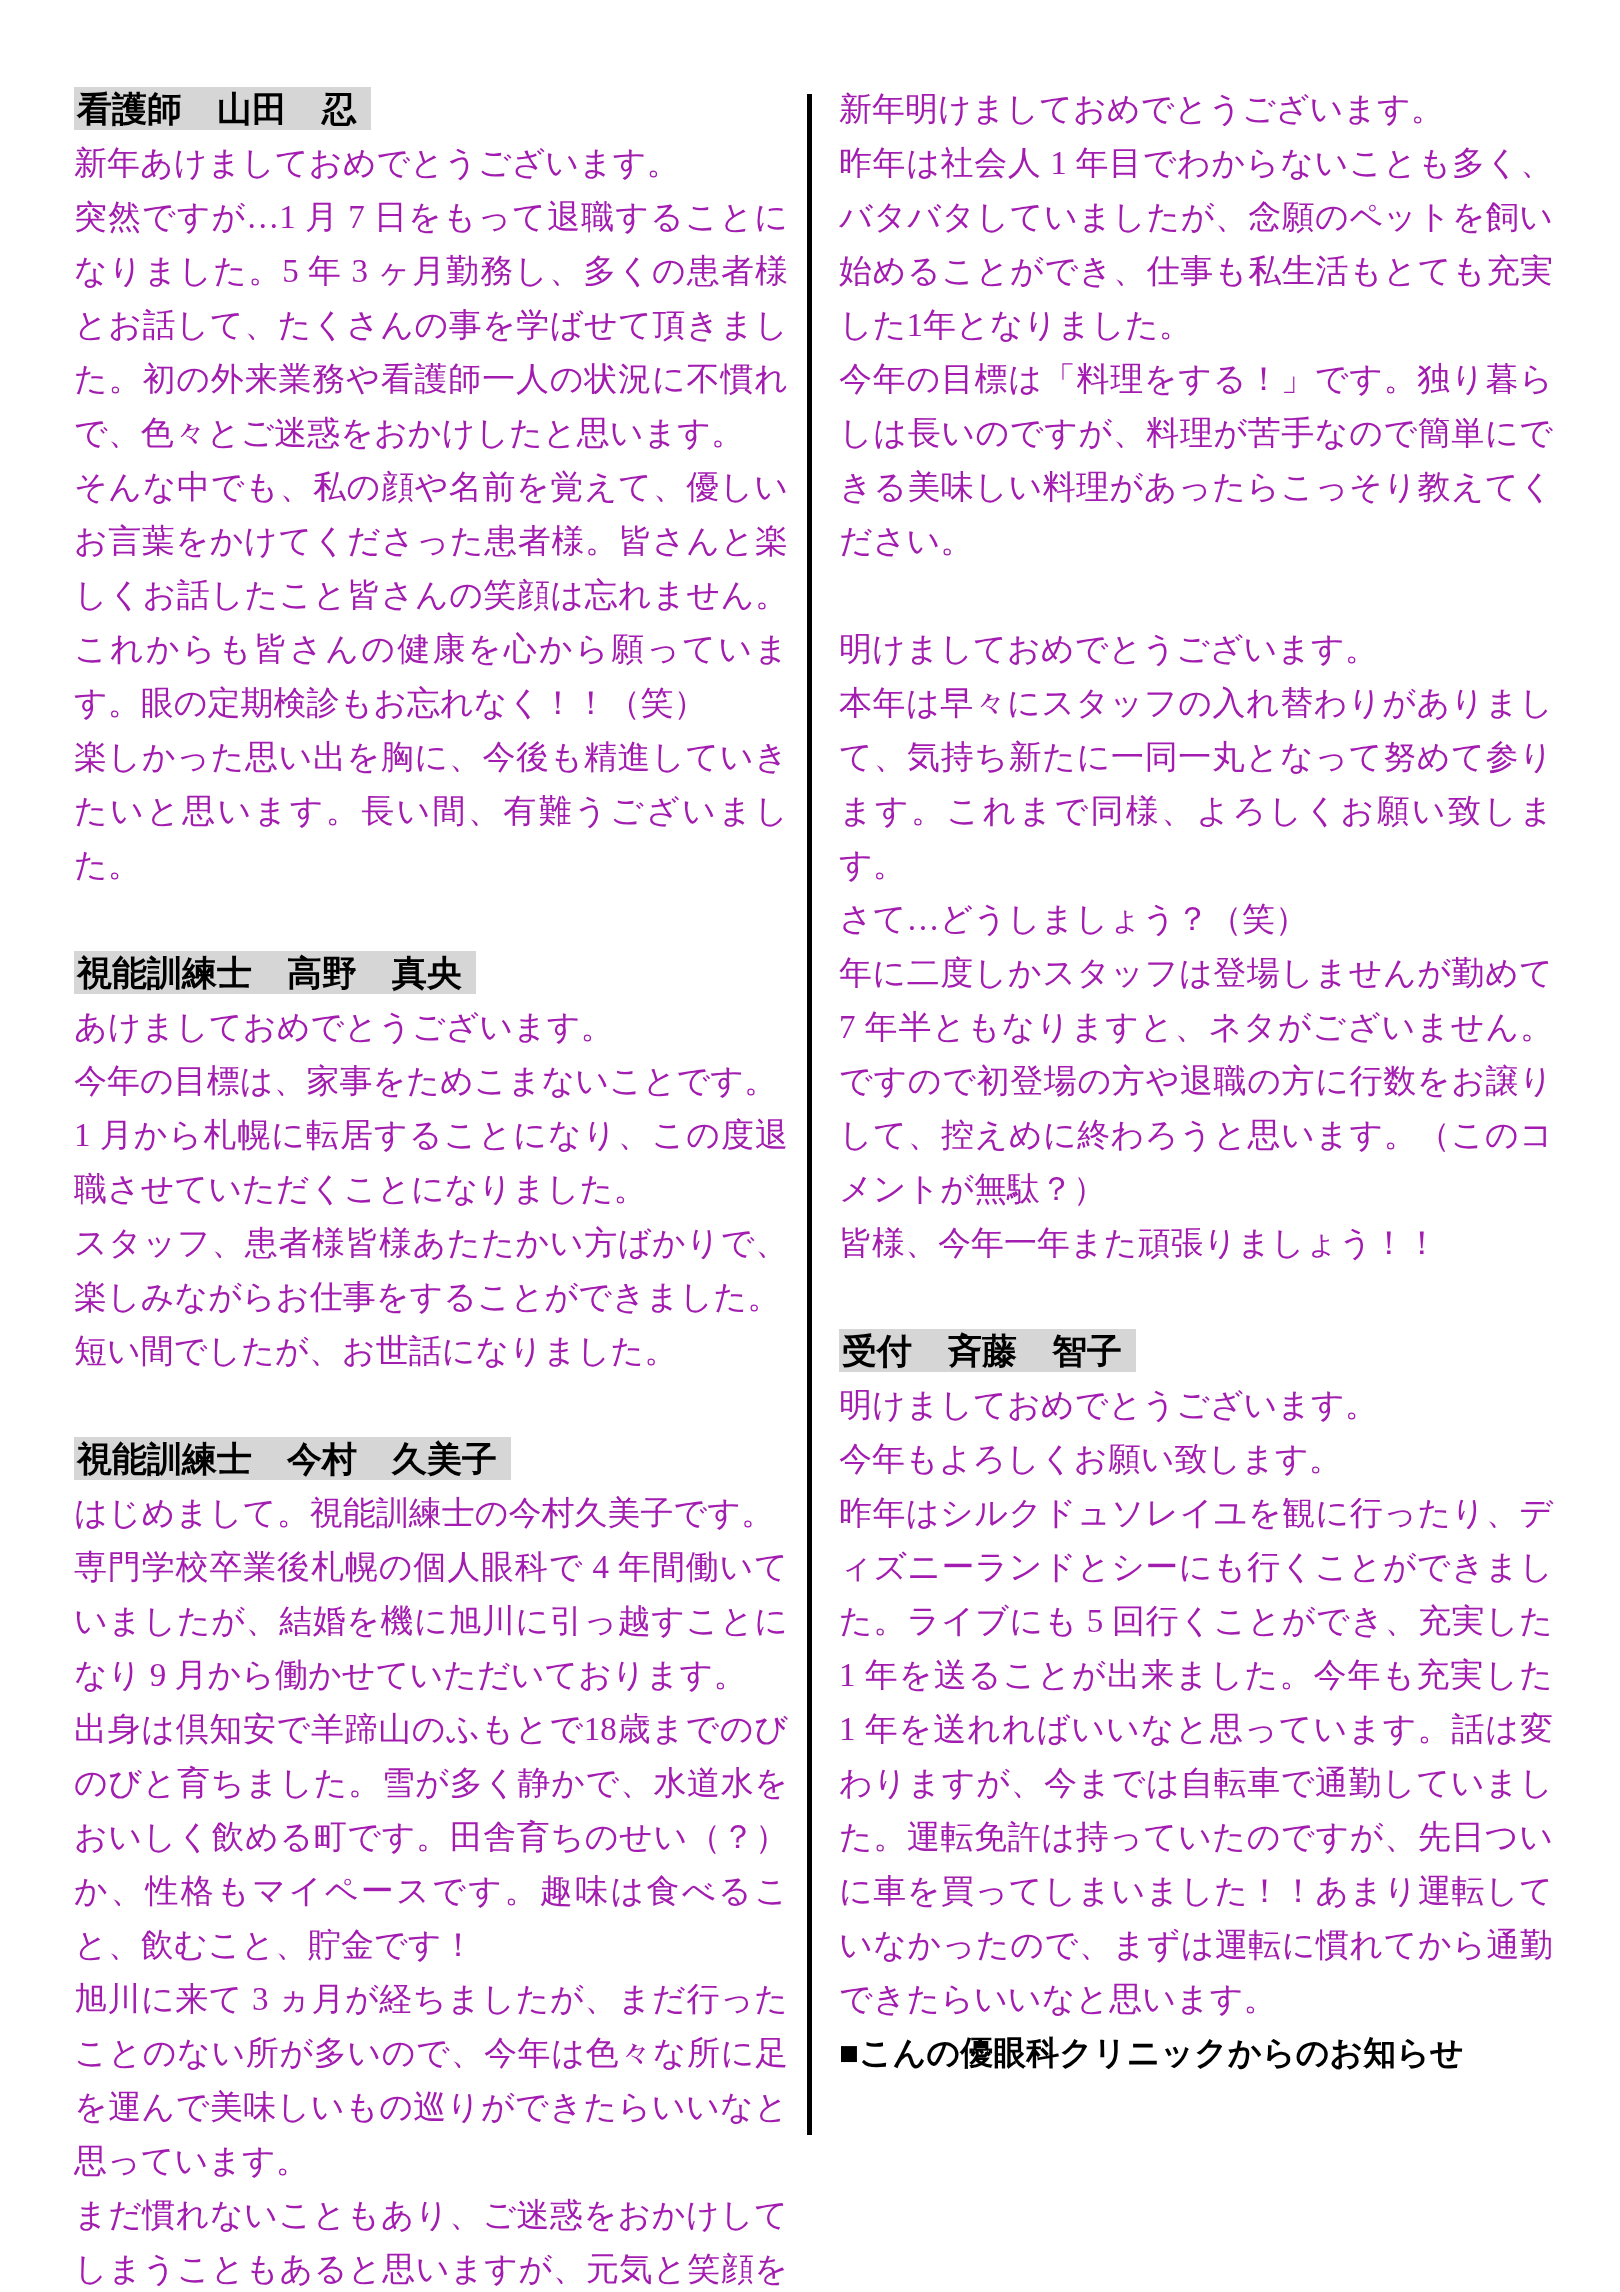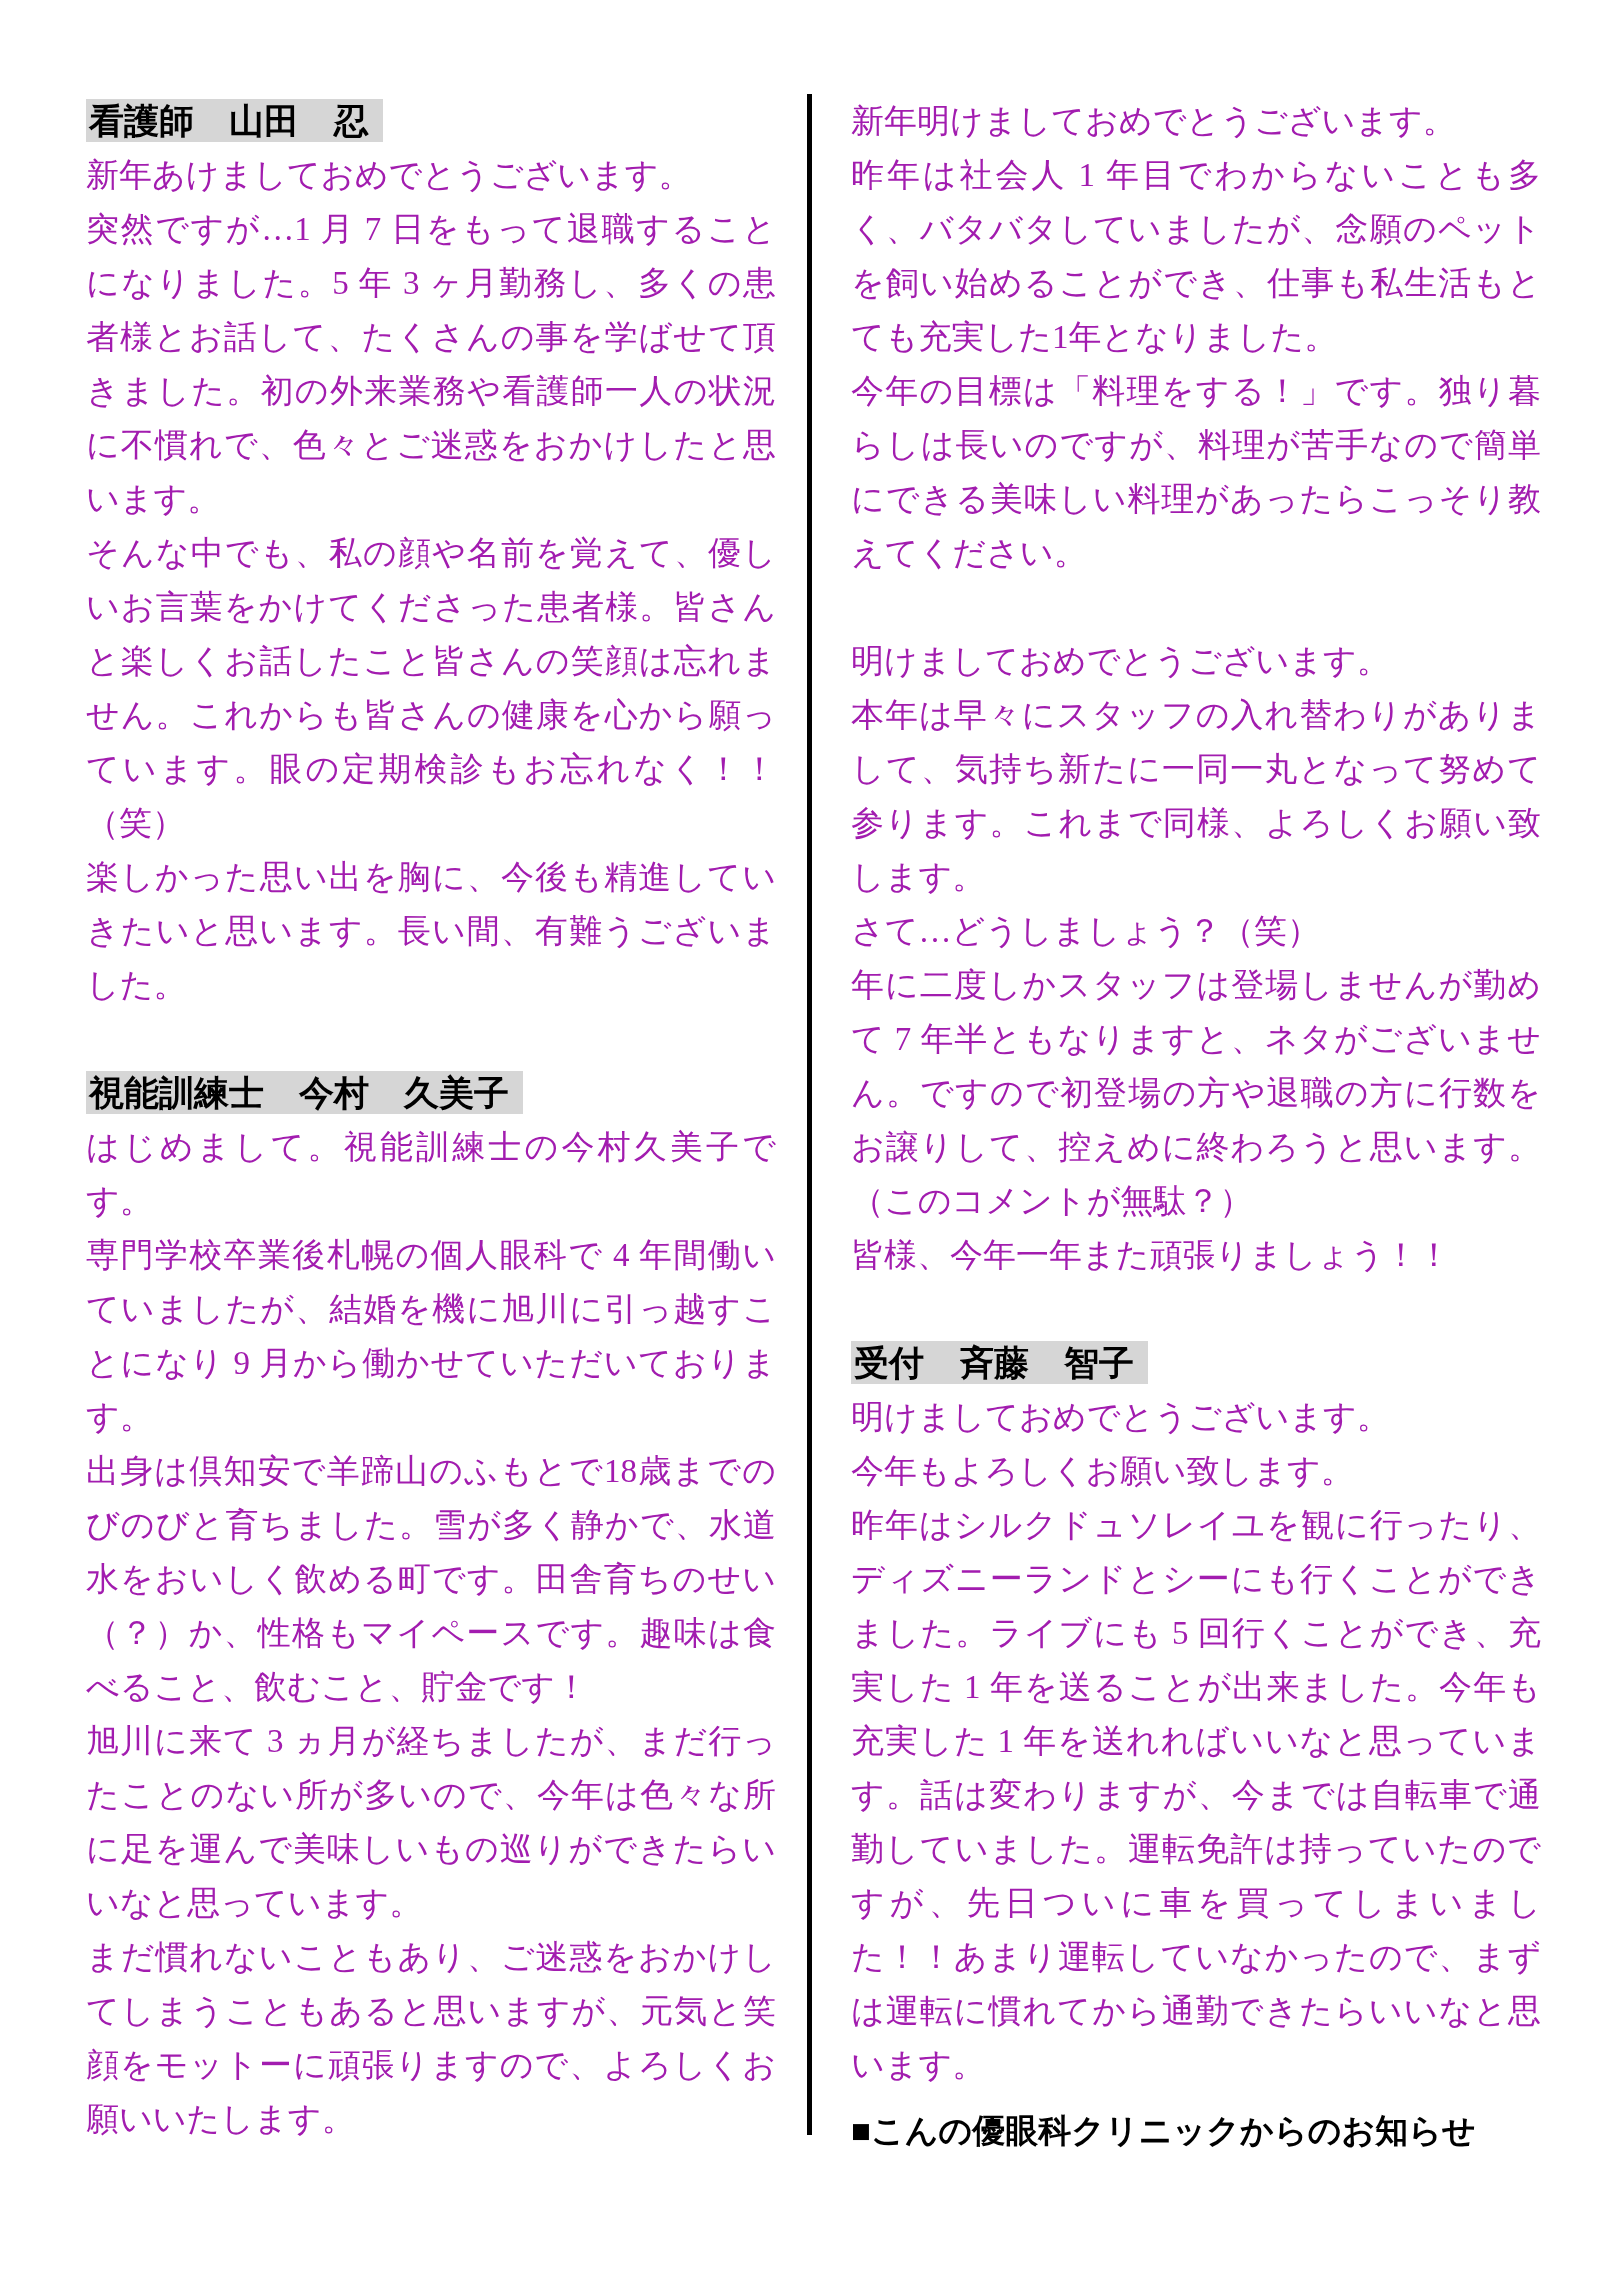--- a/index.html
+++ b/index.html
@@ -22,21 +22,21 @@
   .column.left  { left: 74px; }
   .column.right { left: 839px; }
   .divider {
     position: absolute;
     left: 807px;
     top: 94px;
     width: 4.9px;
     height: 2041px;
     background: #000000;
   }
-  .staff-section { margin: 12px; }
+  .staff-section { margin: 0; }
   .staff-section + .staff-section { margin-top: 54px; }
   .staff-section.notice { margin-top: 0; }
   .heading {
     margin: 0;
     font-family: "Liberation Sans", "DejaVu Sans", sans-serif;
     font-size: 35px;
     font-weight: 700;
     line-height: 54px;
     color: #000000;
   }
@@ -67,20 +67,28 @@
 <div class="page">
   <div class="column left">
   <section class="staff-section">
     <h2 class="heading"><span class="hl">看護師　山田　忍</span></h2>
   <p class="para">新年あけましておめでとうございます。</p>
         <p class="para">突然ですが…1 月 7 日をもって退職することになりました。5 年 3 ヶ月勤務し、多くの患者様とお話して、たくさんの事を学ばせて頂きました。初の外来業務や看護師一人の状況に不慣れで、色々とご迷惑をおかけしたと思います。</p>
         <p class="para">そんな中でも、私の顔や名前を覚えて、優しいお言葉をかけてくださった患者様。皆さんと楽しくお話したこと皆さんの笑顔は忘れません。これからも皆さんの健康を心から願っています。眼の定期検診もお忘れなく！！（笑）</p>
         <p class="para">楽しかった思い出を胸に、今後も精進していきたいと思います。長い間、有難うございました。</p>
       </section>
 
+  <section class="staff-section">
+    <h2 class="heading"><span class="hl">視能訓練士　高野　真央</span></h2>
+  <p class="para">あけましておめでとうございます。</p>
+        <p class="para">今年の目標は、家事をためこまないことです。</p>
+        <p class="para">1 月から札幌に転居することになり、この度退職させていただくことになりました。</p>
+        <p class="para">スタッフ、患者様皆様あたたかい方ばかりで、楽しみながらお仕事をすることができました。</p>
+        <p class="para">短い間でしたが、お世話になりました。</p>
+      </section>
 
   <section class="staff-section">
     <h2 class="heading"><span class="hl">視能訓練士　今村　久美子</span></h2>
   <p class="para">はじめまして。視能訓練士の今村久美子です。</p>
         <p class="para">専門学校卒業後札幌の個人眼科で 4 年間働いていましたが、結婚を機に旭川に引っ越すことになり 9 月から働かせていただいております。</p>
         <p class="para">出身は倶知安で羊蹄山のふもとで18歳までのびのびと育ちました。雪が多く静かで、水道水をおいしく飲める町です。田舎育ちのせい（？）か、性格もマイペースです。趣味は食べること、飲むこと、貯金です！</p>
         <p class="para">旭川に来て 3 ヵ月が経ちましたが、まだ行ったことのない所が多いので、今年は色々な所に足を運んで美味しいもの巡りができたらいいなと思っています。</p>
         <p class="para">まだ慣れないこともあり、ご迷惑をおかけしてしまうこともあると思いますが、元気と笑顔をモットーに頑張りますので、よろしくお願いいたします。</p>
       </section>
 </div>

